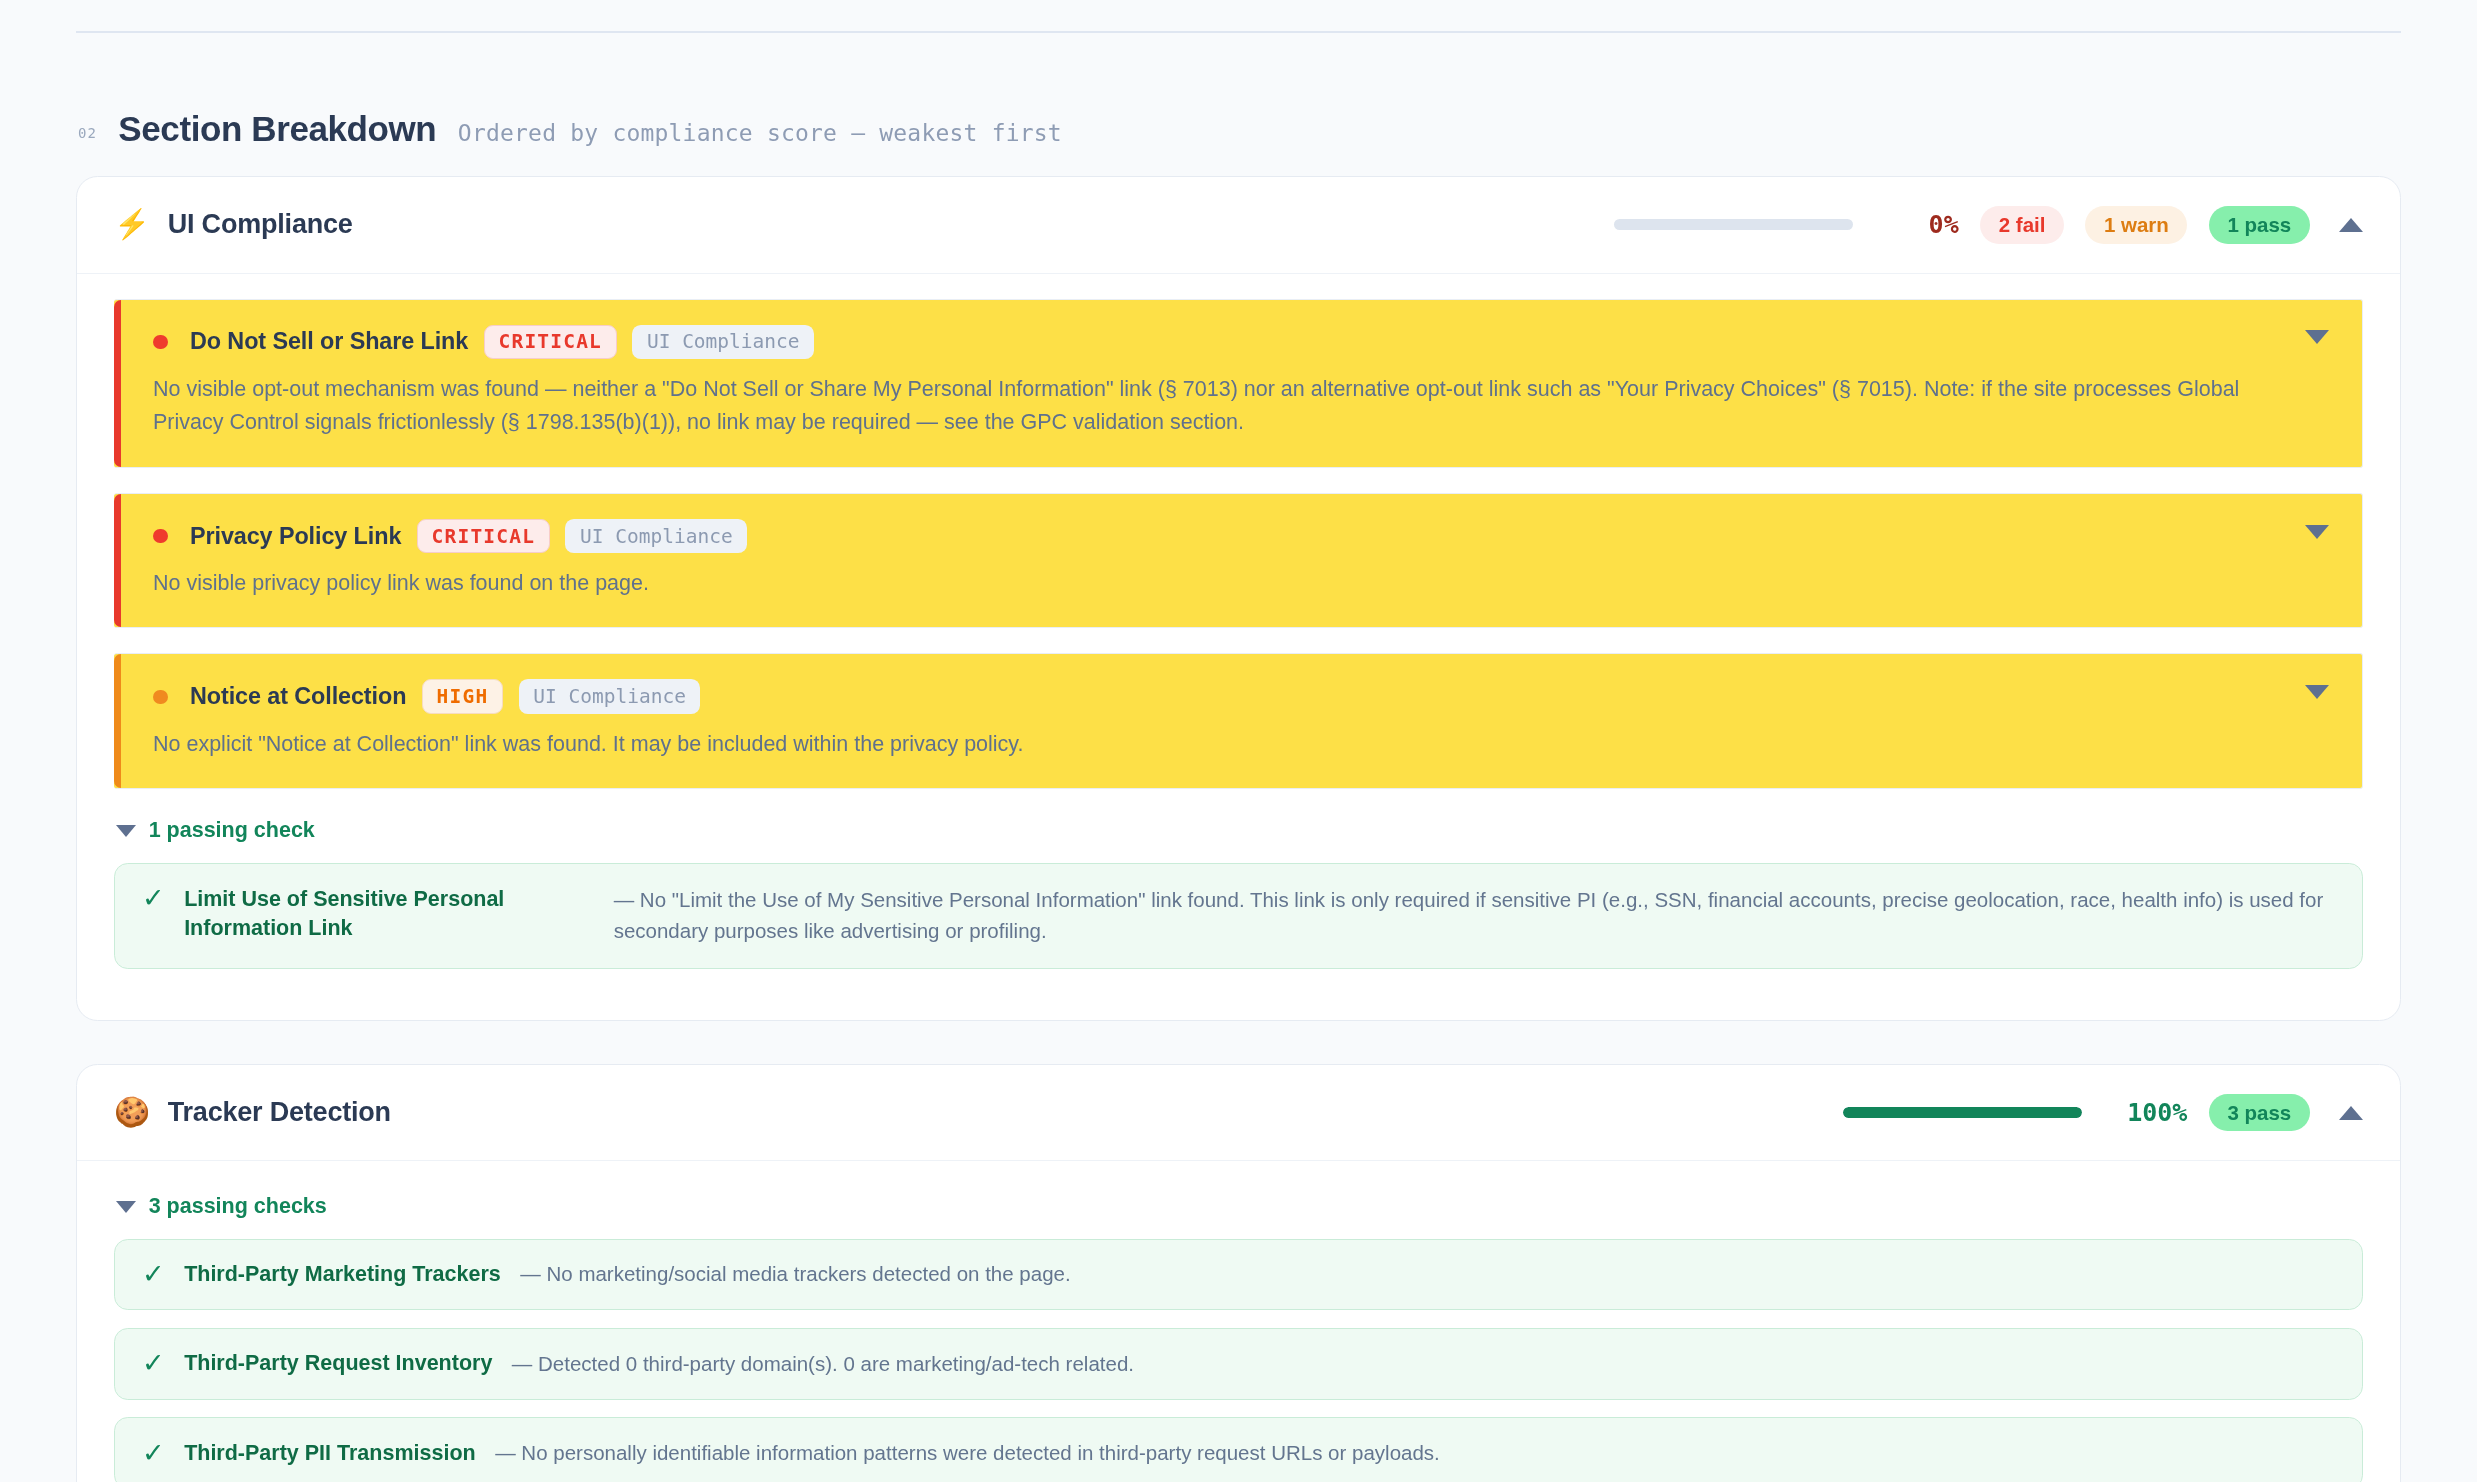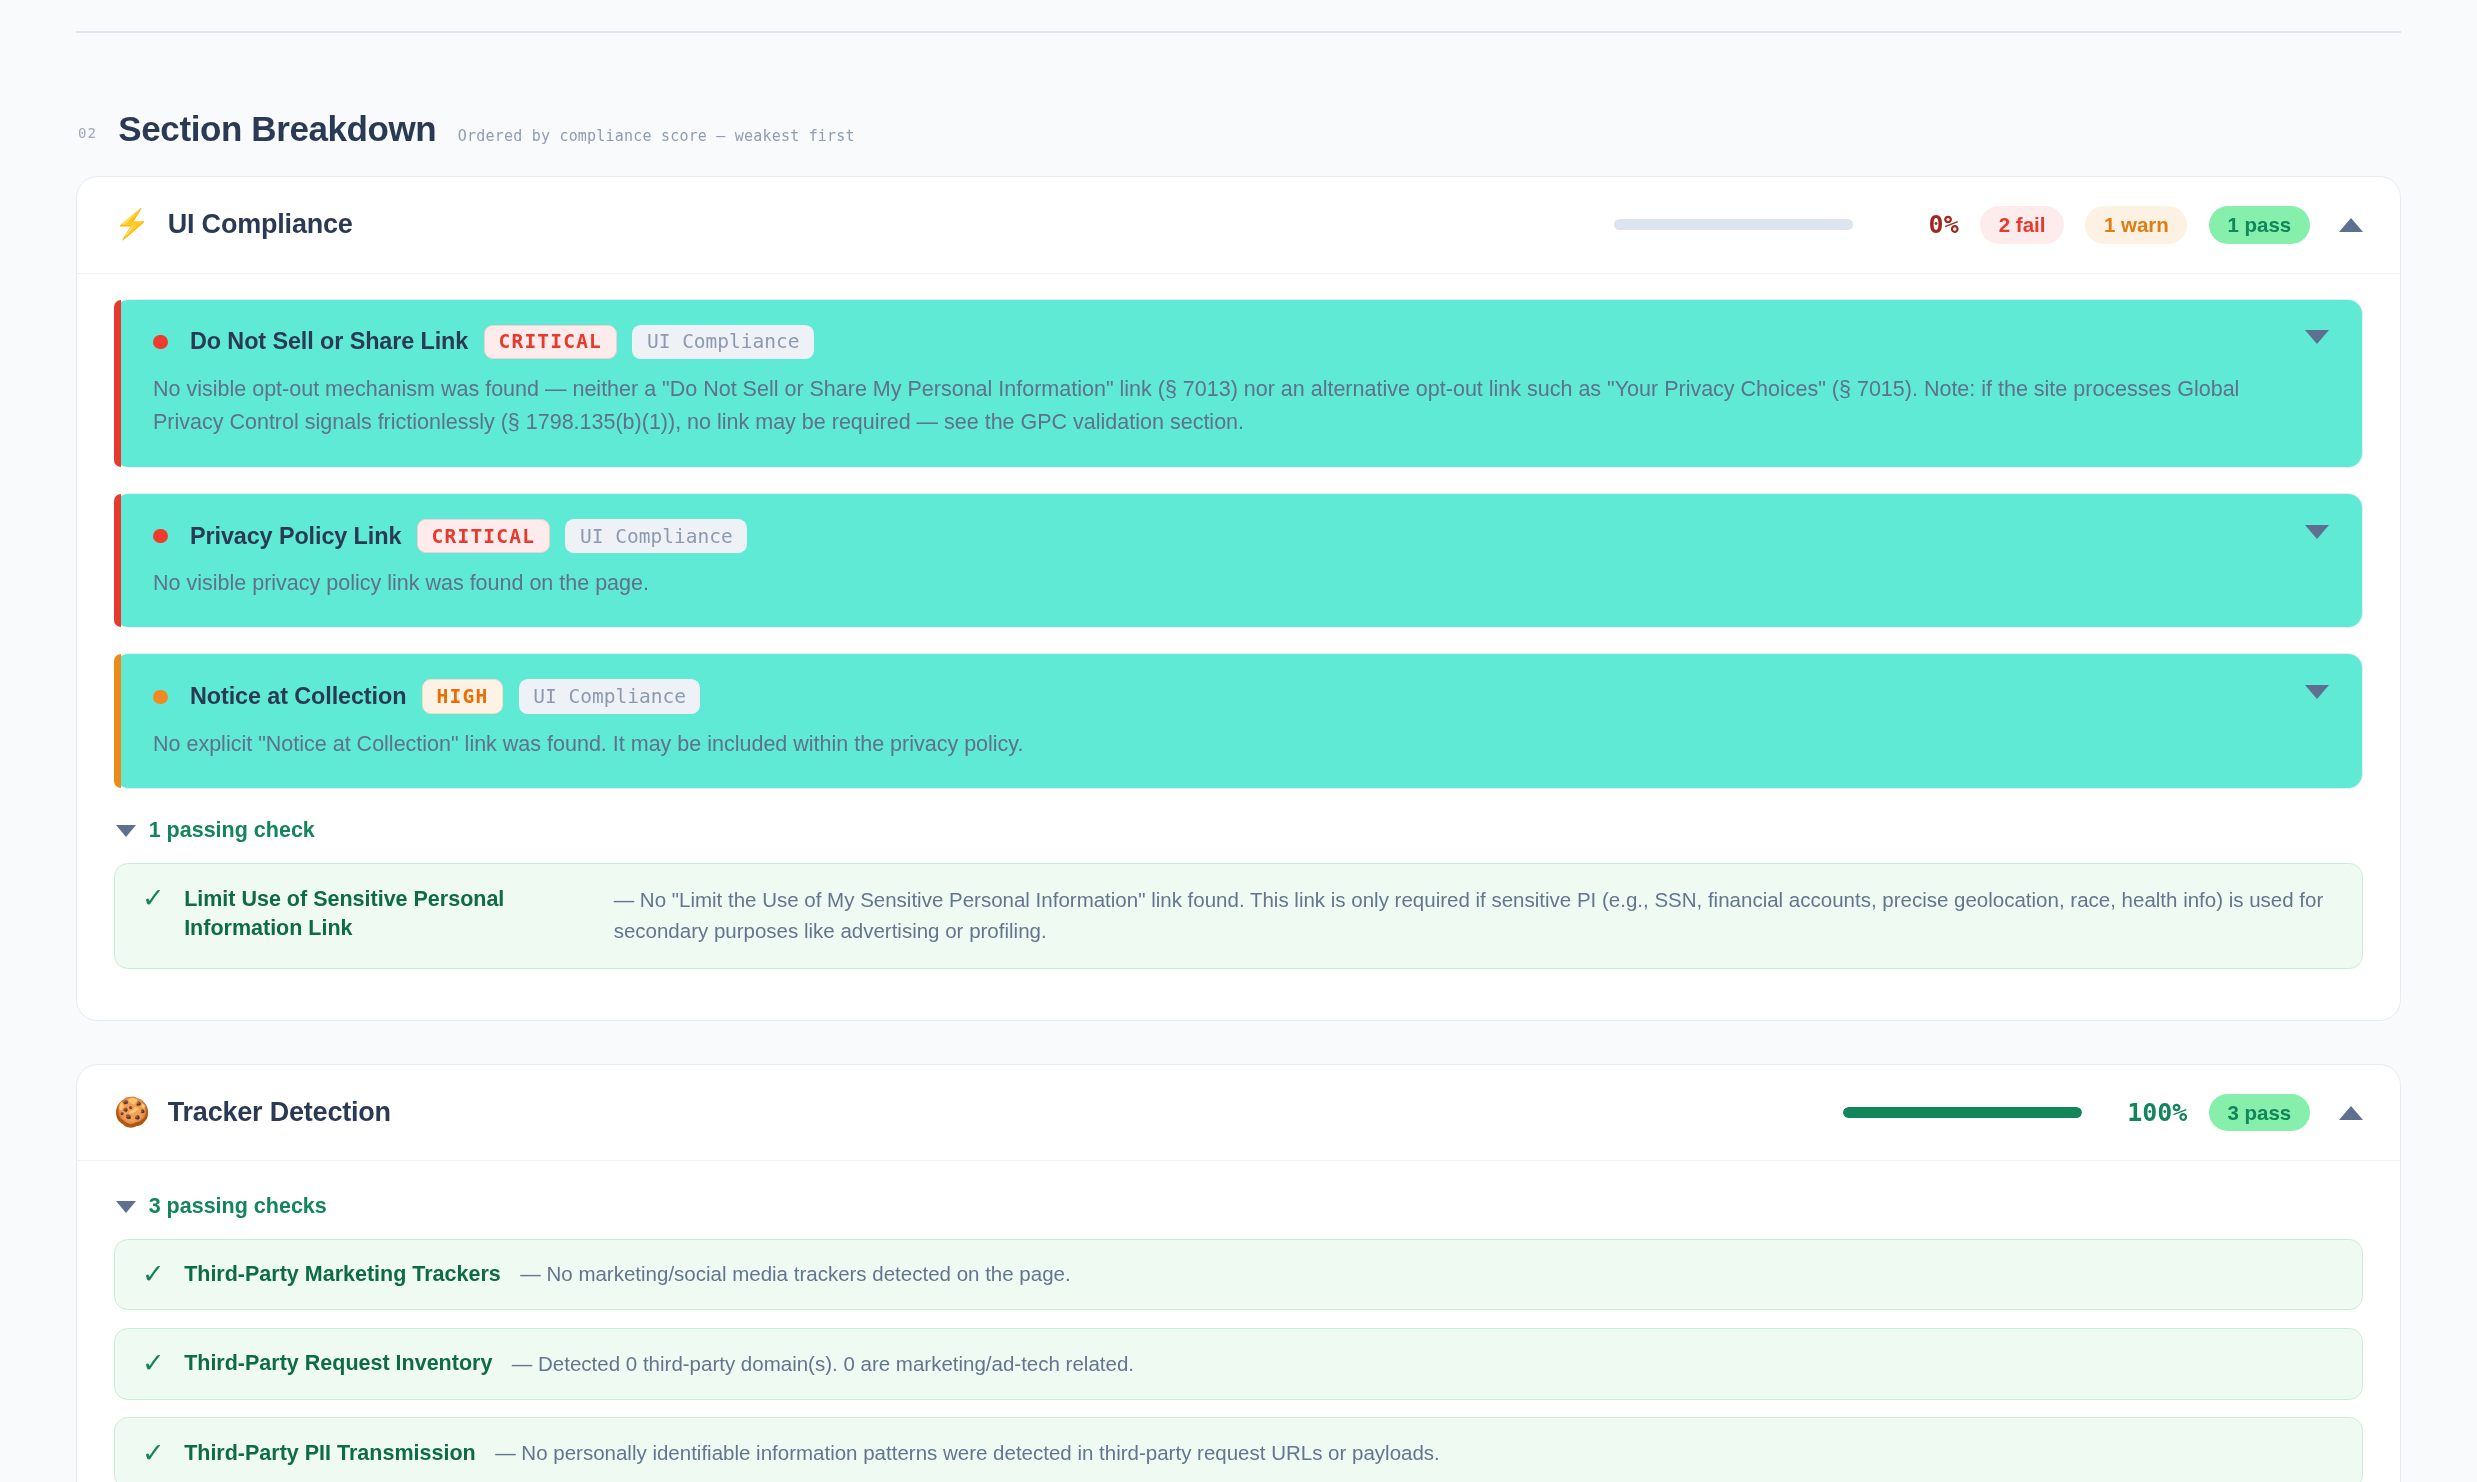--- a/index.html
+++ b/index.html
@@ -51,21 +51,21 @@
     top:-2.9px;
   }
   .sec-title{
     font-size:35px;
     font-weight:800;
     color:#2b3a54;
     letter-spacing:-0.4px;
   }
   .sec-sub{
     font-family:var(--mono);
-    font-size:15px;
+    font-size:23px;
     color:#8e9cb4;
     letter-spacing:0.2px;
   }
 
   
   .sec-card{
     background:var(--card-bg);
     border:1.5px solid var(--border);
     border-radius:21.5px;
     margin-bottom:43px;
@@ -130,23 +130,23 @@
     cursor:pointer;
   }
   .caret-up{border-bottom:14.6px solid #5e7090;}
 
   
   .sec-body{padding:25px 37px 33px 37px;}
 
   
   .finding{
     position:relative;
-    background:#5eead4;
+    background:#fde047;
     border:1.5px solid #e9eef5;
-    border-radius:15px;
+    border-radius:3px;
     border-left:none;
     margin-bottom:25px;
     padding:25px 33px 27px 39px;
     display:flex;
     align-items:flex-start;
   }
   .finding::before{
     content:"";
     position:absolute;
     left:0;top:0;bottom:0;

